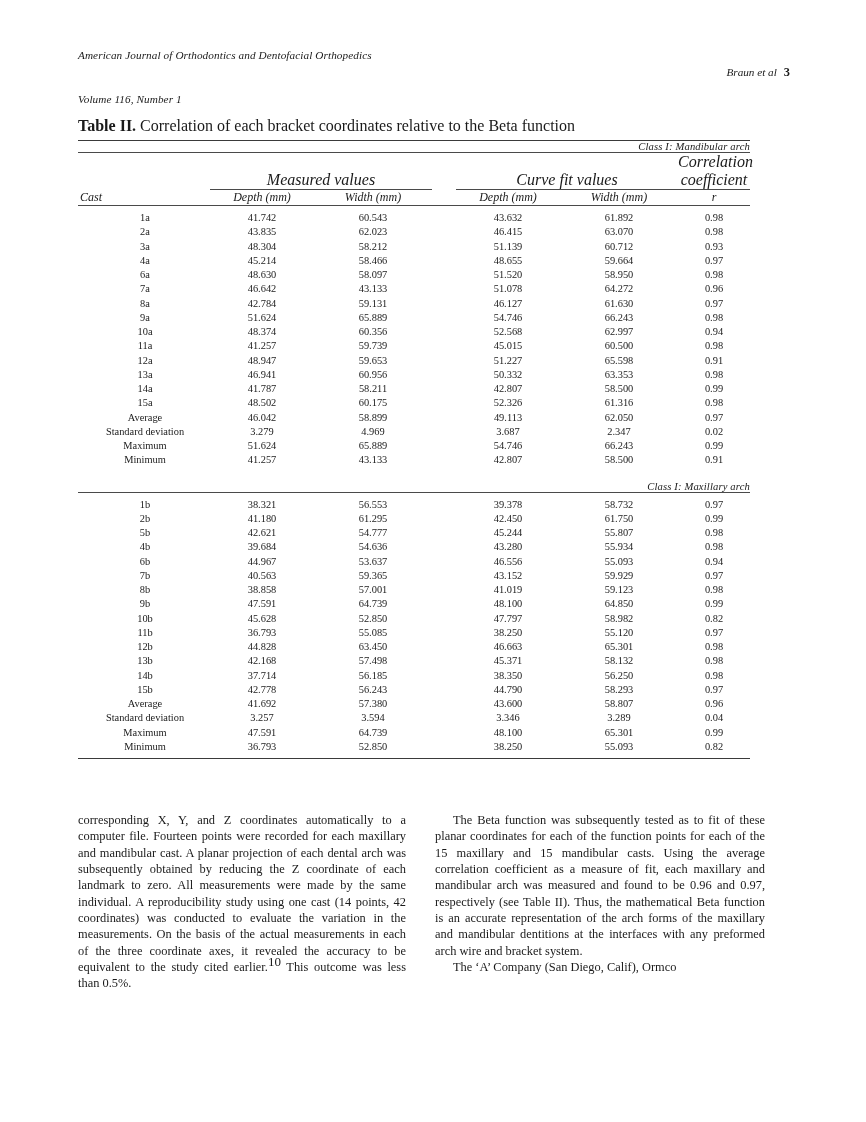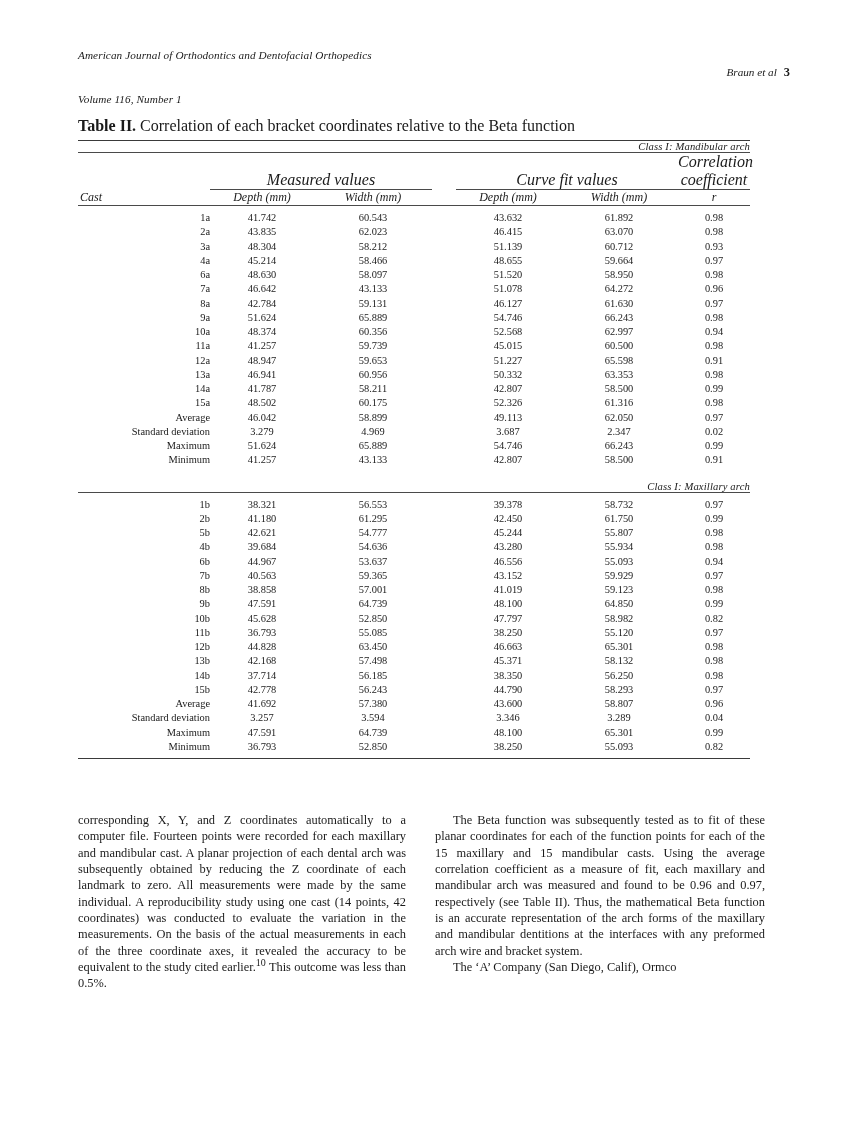--- a/index.html
+++ b/index.html
@@ -143,21 +143,21 @@
   }
 
   tr.drow td {
     font-size: 10.4px;
     line-height: 14.25px;
     height: 14.25px;
     text-align: center;
     font-variant-numeric: lining-nums tabular-nums;
   }
   tr.drow td.cast {
-    text-align: right;
+    text-align: center;
     padding-left: 2px;
     margin-top: 36px;
   }
   tr.drow.first-row td { padding-top: 5px; }
   tr.drow.last-row  td { padding-bottom: 4px; }
 
   .gapcell { font-size: 0; line-height: 0; }
 
   .spacer-row td {
     height: 9px;
@@ -181,21 +181,21 @@
     line-height: 16.35px;
     text-align: justify;
     text-justify: inter-word;
     hyphens: manual;
   }
   .col.left  { left: 0px; }
   .col.right { left: 357px; width: 330px; }
   .col p { margin: 0; }
   .col p.indent { text-indent: 18px; }
   .col sup {
-    font-size: 10px;
+    font-size: 13px;
     vertical-align: super;
     line-height: 0;
   }
 </style>
 </head>
 <body>
 
 <div class="page">
 
   <div class="runhead">

